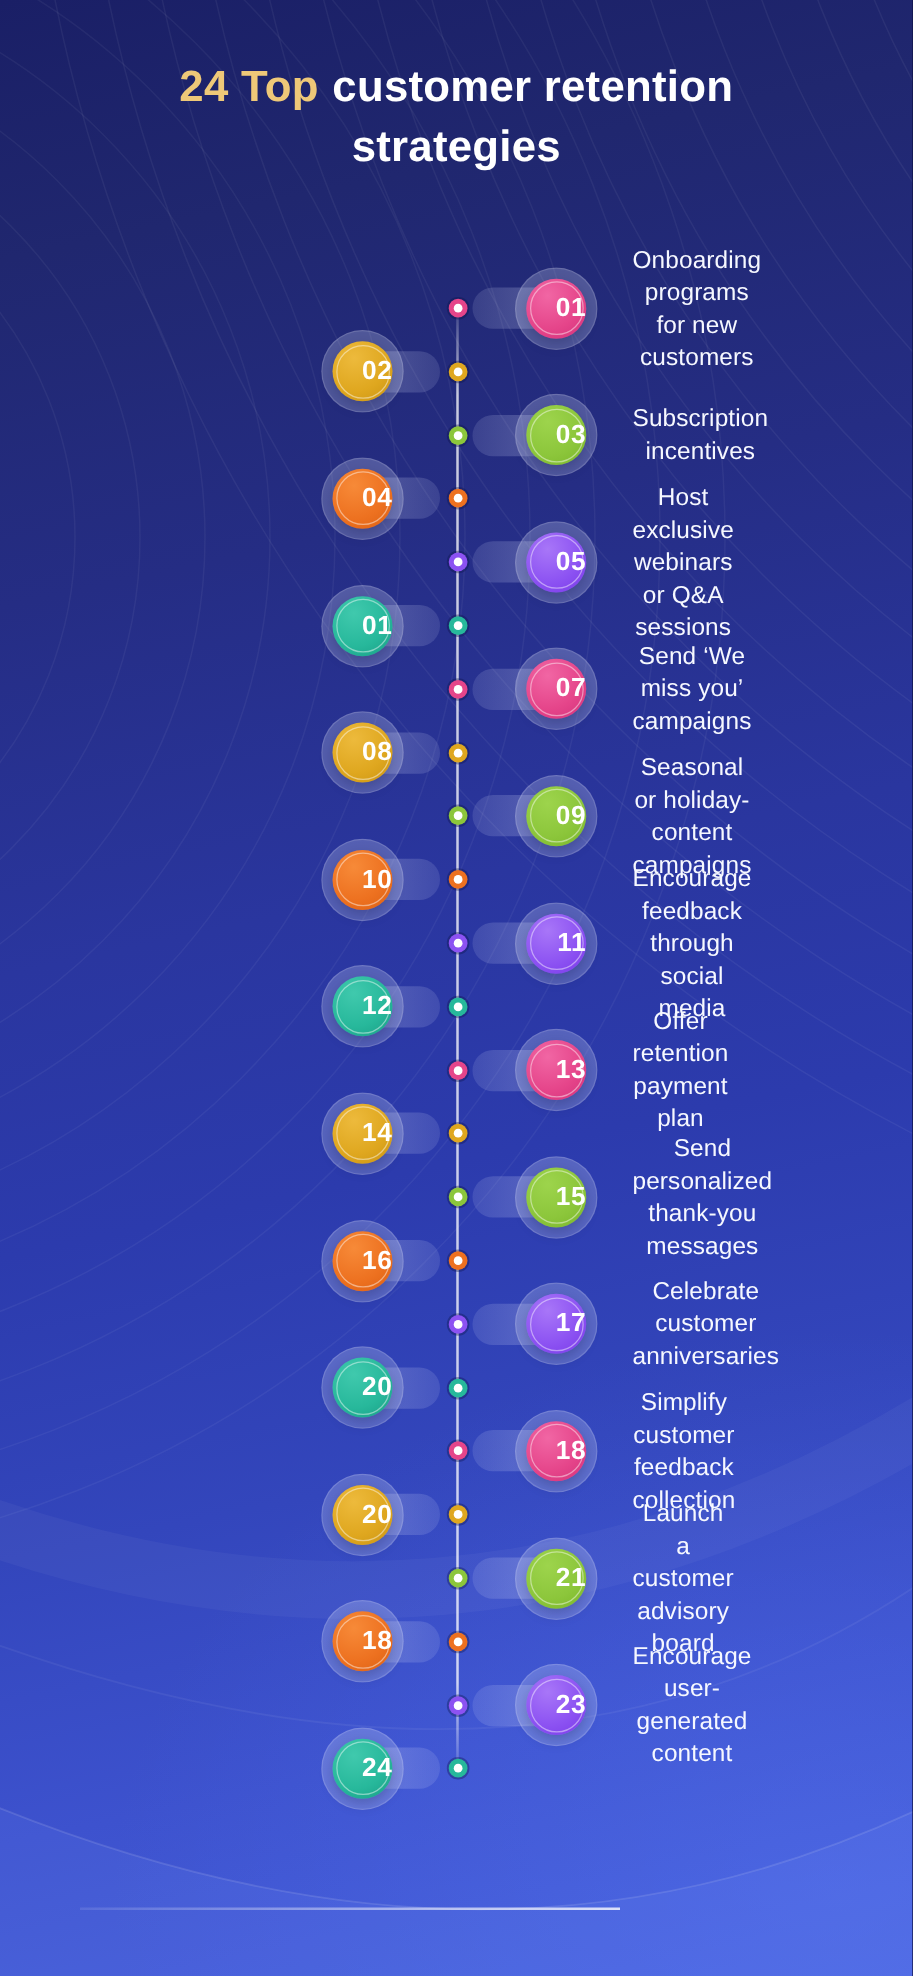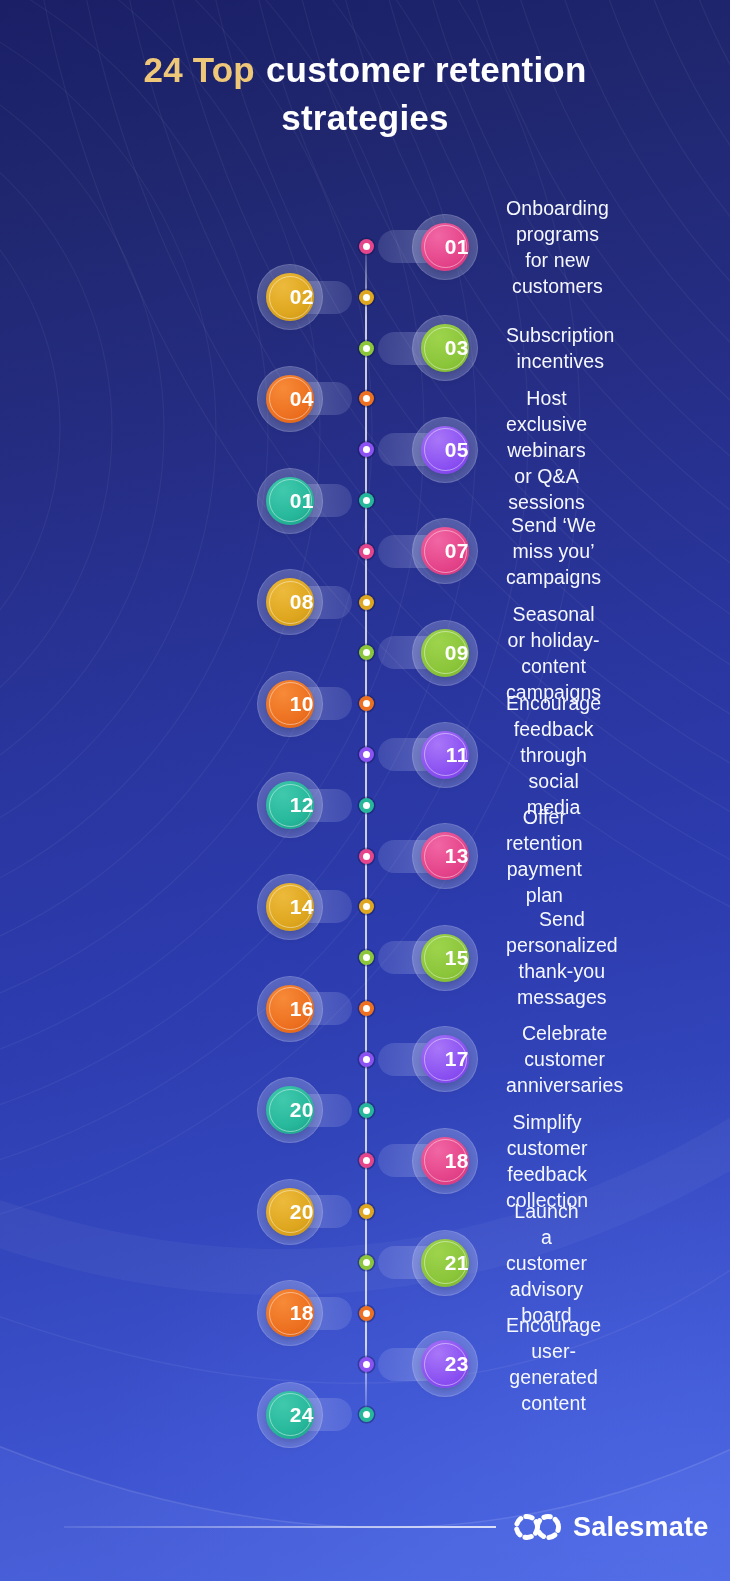--- a/index.html
+++ b/index.html
@@ -352,21 +352,14 @@
     <div class="halo"></div>
     <div class="dot"></div>
     <div class="bubble">
           <span class="num">24</span>
         </div>
 
   </div>
     </div>
 
   <div class="footer-line"></div>
-  <div class="brand">
-    <svg width="52" height="38" viewBox="0 0 52 38">
-      <circle cx="15" cy="19" r="10.5" fill="none" stroke="#ffffff" stroke-width="5" stroke-dasharray="6.5 5.5" stroke-linecap="round"></circle>
-      <circle cx="36" cy="19" r="10.5" fill="none" stroke="#ffffff" stroke-width="5" stroke-dasharray="6.5 5.5" stroke-dashoffset="3" stroke-linecap="round"></circle>
-    </svg>
-    <span class="brand-text">Salesmate</span>
-  </div>
 
 </div>
 
 </body></html>

